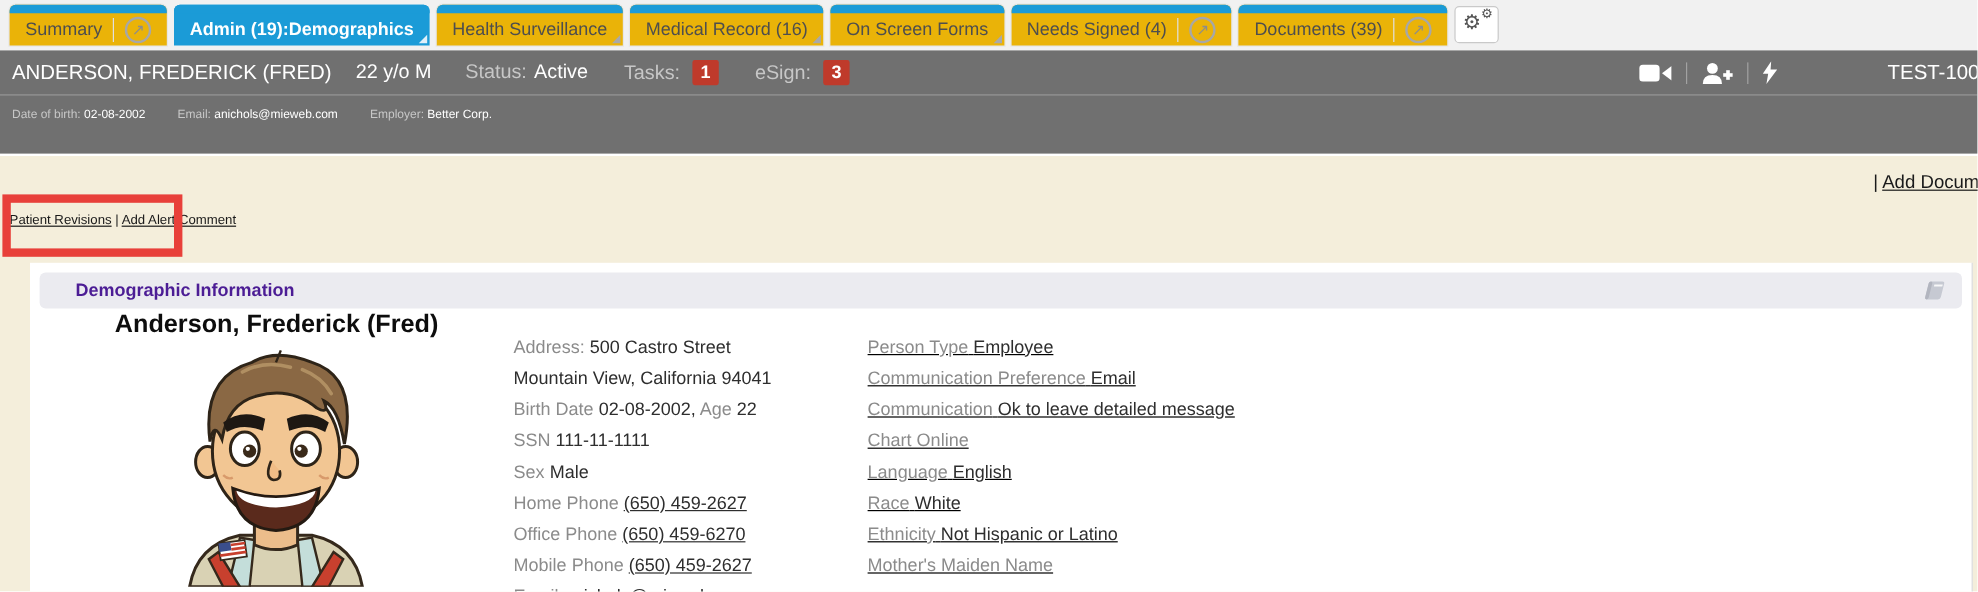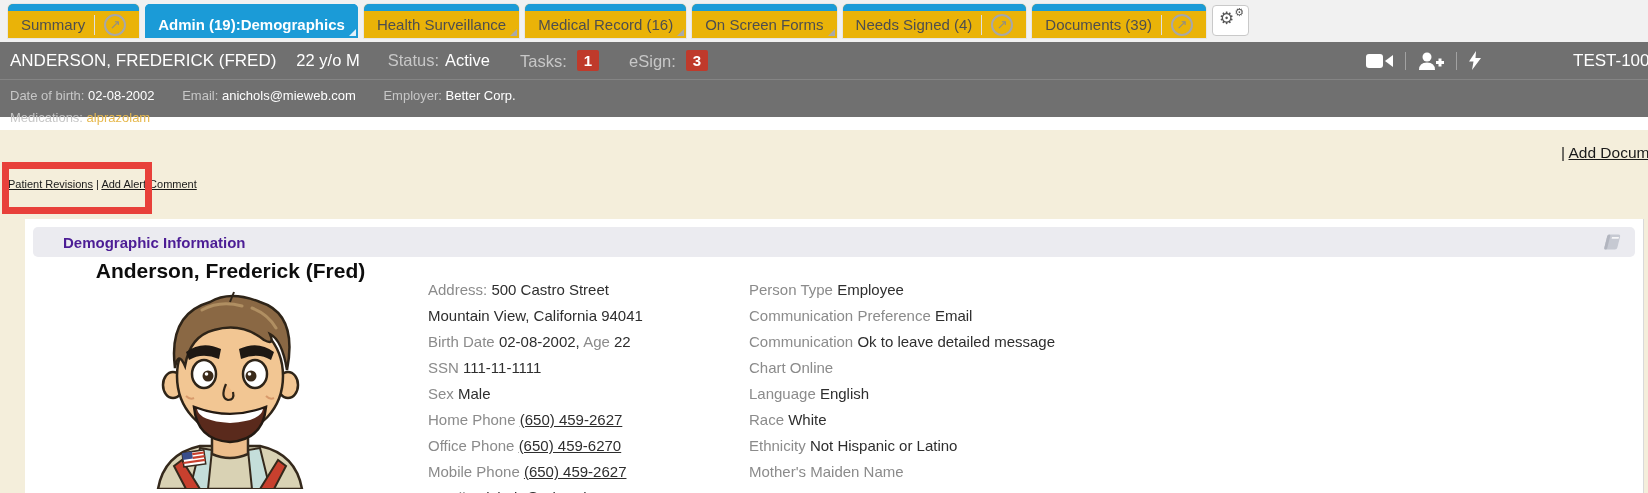--- a/index.html
+++ b/index.html
@@ -46,22 +46,22 @@
   .glabel{color:#c7c7c7;margin-right:6px;}
   .gval{color:#fff;}
   .grp{display:flex;align-items:flex-end;margin-right:30px;}
   .badge{display:inline-block;background:var(--badge-red);color:#fff;font-weight:bold;
     font-size:15px;padding:2px 7px;border-radius:2px;margin-left:4px;}
   .bar-right{position:absolute;left:1366px;top:0;height:37px;display:flex;align-items:center;gap:12px;}
   .vsep{width:1px;height:18px;background:#a2a2a2;}
   .chart-id{font-size:17px;color:#fff;margin-left:80px;white-space:nowrap;}
   .icn{display:flex;align-items:center;}
 
-  .bar2{position:absolute;top:79px;left:0;width:1648px;height:38px;background:var(--bar-gray);
-    border-top:1px solid rgba(255,255,255,.14);padding:5px 0 0 10px;font-size:13px;color:#fff;}
+  .bar2{position:absolute;top:79px;left:0;width:1648px;height:49px;background:var(--bar-gray);
+    border-top:1px solid rgba(255,255,255,.14);padding:5px 0 0 10px;font-size:10px;color:#fff;}
   .bar2 .line{line-height:22px;white-space:nowrap;}
   .b2label{color:#c7c7c7;}
   .b2val{color:#fff;margin-right:24px;}
   .medval{color:var(--medication-gold);}
 
   
   .main{position:absolute;top:130px;left:0;width:1648px;height:363px;background:var(--beige);}
   .adddoc{position:absolute;top:14px;left:1561px;font-size:15.5px;color:#1a1a1a;white-space:nowrap;}
   .adddoc a{color:#1a1a1a;text-decoration:underline;cursor:pointer;}
   .revrow{position:absolute;top:48px;left:8px;font-size:11px;color:#1a1a1a;white-space:nowrap;}
@@ -76,21 +76,21 @@
     display:flex;align-items:center;padding:0 14px 0 30px;}
   .panel-hd .title{font-size:15px;font-weight:bold;color:#4c1d95;}
   .panel-hd .bookwrap{margin-left:auto;display:flex;align-items:center;}
 
   .name-col{position:absolute;left:8px;top:40px;width:395px;text-align:center;}
   .disp-name{font-size:21px;font-weight:bold;color:#0d0d0d;white-space:nowrap;}
   .avatar{display:inline-block;margin-top:5px;}
 
   .dcol{position:absolute;top:58px;font-size:15px;}
   .col1{left:403px;width:300px;}
-  .col2{left:724px;width:430px;}
+  .col2{left:698px;width:430px;text-decoration:underline;}
   .drow{line-height:26px;white-space:nowrap;}
   .dlabel{color:#8b8b8b;}
   .dval{color:#2e2e2e;}
   .plink{color:#2e2e2e;text-decoration:underline;cursor:pointer;}
 </style>
 </head>
 <body>
 
 <div class="tabbar">
   <div class="tab">
@@ -169,24 +169,20 @@
 
 <div class="bar2">
   <div class="line">
     <span class="b2label">Date of birth:</span>
     <span class="b2val">02-08-2002</span>
     <span class="b2label">Email:</span>
     <span class="b2val">anichols@mieweb.com</span>
     <span class="b2label">Employer:</span>
     <span class="b2val">Better Corp.</span>
   </div>
-  <div class="line">
-    <span class="b2label">Medications:</span>
-    <span class="b2val medval">alprazolam</span>
-  </div>
 </div>
 
 <div class="main">
 
   <div class="adddoc">
     <span>|</span>
     <a>Add Document</a>
   </div>
 
   <div class="revrow">

